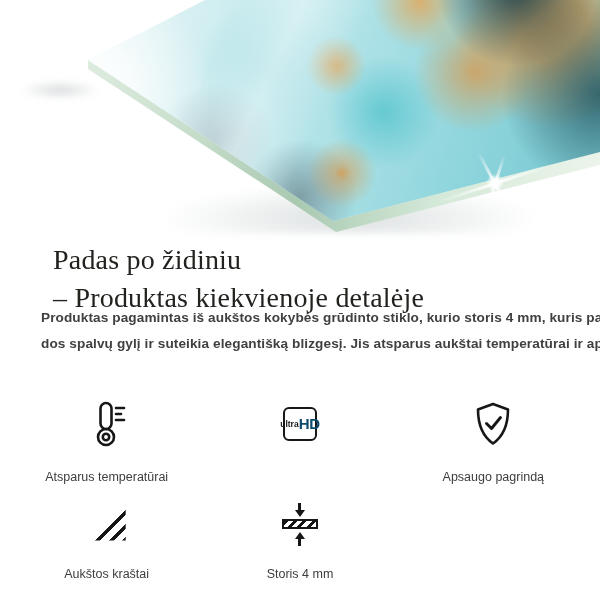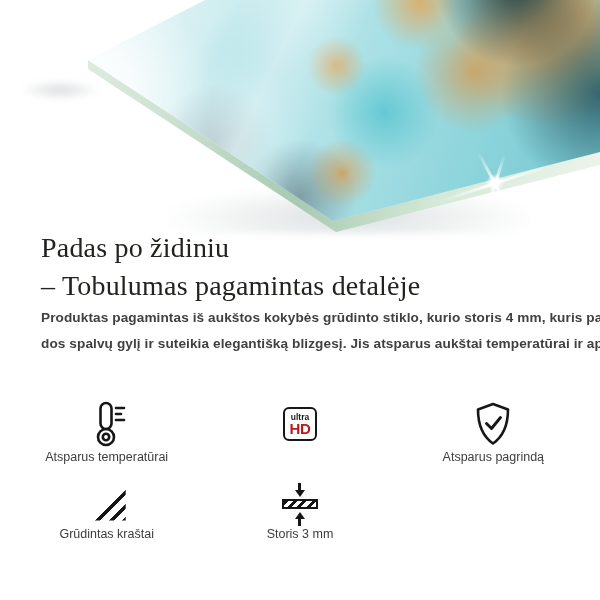--- a/index.html
+++ b/index.html
@@ -50,50 +50,50 @@
   .sparkle .r1{left:-60px;top:-1.5px;width:120px;height:3px;transform:rotate(-18deg);}
   .sparkle .r2{left:-35px;top:-1.2px;width:70px;height:2.5px;transform:rotate(62deg);}
   .sparkle .r3{left:-30px;top:-1.2px;width:60px;height:2.5px;transform:rotate(-72deg);}
   .sparkle .core{
     position:absolute;left:-9px;top:-9px;width:18px;height:18px;border-radius:50%;
     background:radial-gradient(circle, #ffffff 0 25%, rgba(255,255,255,0.55) 45%, rgba(255,255,255,0) 72%);
   }
 
   
   .title{
-    position:absolute;left:41px;top:229px;margin:0;
+    position:absolute;left:41px;top:229px;margin:12px;
     font-family:"Liberation Serif","DejaVu Serif",serif;
     font-weight:400;font-size:28px;line-height:38px;color:#23221f;letter-spacing:0.2px;
   }
   .title span{display:block;}
   .desc{
     position:absolute;left:41px;top:305px;width:530px;margin:0;
     font-size:13.6px;line-height:26px;font-weight:600;color:#404040;letter-spacing:0.1px;
   }
   .desc span{display:block;white-space:nowrap;}
 
   
   .features{
     position:absolute;left:10px;top:398px;width:580px;
     display:grid;grid-template-columns:repeat(3,1fr);row-gap:16px;
   }
   .feature{display:flex;flex-direction:column;align-items:center;}
   .icon-box{height:52px;display:flex;align-items:center;justify-content:center;}
   .features .feature:nth-child(n+4) .icon-box{height:46px;}
-  .flabel{margin-top:0;font-size:12.5px;color:#3d3d3d;line-height:15px;}
+  .flabel{margin-top:20px;font-size:12.5px;color:#3d3d3d;line-height:15px;}
 
   svg.ficon{stroke:#171717;fill:none;stroke-width:2.6;stroke-linecap:round;stroke-linejoin:round;}
 
   
   .hd-box{
     width:34px;height:34px;border:2.6px solid #171717;border-radius:6px;box-sizing:border-box;
-    display:flex;flex-direction:column;align-items:center;justify-content:center;
+    display:flex;align-items:center;justify-content:center;
   }
   .hd-top{font-size:8.5px;font-weight:700;line-height:9px;color:#171717;}
-  .hd-bottom{font-size:15px;font-weight:800;line-height:14px;color:#b91c1c;letter-spacing:-0.3px;}
+  .hd-bottom{font-size:15px;font-weight:800;line-height:14px;color:#0c4a6e;letter-spacing:-0.3px;}
 
   
   .stripes{
     width:38px;height:33px;
     clip-path:polygon(0 100%, 100% 0, 100% 100%);
     background:repeating-linear-gradient(135deg,#161616 0 3.6px, rgba(0,0,0,0) 3.6px 9.4px);
   }
 
   
   .thick{display:flex;flex-direction:column;align-items:center;}
@@ -115,21 +115,21 @@
   <div class="sparkle">
     <i class="ray r1"></i>
     <i class="ray r2"></i>
     <i class="ray r3"></i>
     <b class="core"></b>
   </div>
 </section>
 
 <h1 class="title">
   <span>Padas po židiniu</span>
-  <span>– Tobulumas pagamintas detalėje</span>
+  <span>– Produktas kiekvienoje detalėje</span>
 </h1>
 
 <p class="desc">
   <span>Produktas pagamintas iš aukštos kokybės grūdinto stiklo, kurio storis 4 mm, kuris pabrėžia spau-</span>
   <span>dos spalvų gylį ir suteikia elegantišką blizgesį. Jis atsparus aukštai temperatūrai ir apsaugo nuo</span>
 </p>
 
 <div class="features">
 
   <div class="feature">
@@ -155,37 +155,37 @@
     </div>
   </div>
 
   <div class="feature">
     <div class="icon-box">
       <svg class="ficon" width="40" height="46" viewBox="0 0 40 46">
         <path d="M20 3 L35 8.5 C35 24 30 35.5 20 42.5 C10 35.5 5 24 5 8.5 Z"></path>
         <path d="M13.5 22.5 L18.5 27.5 L27.5 16.5" stroke-width="2.9"></path>
       </svg>
     </div>
-    <span class="flabel">Atsparus pagrindą</span>
+    <span class="flabel">Apsaugo pagrindą</span>
   </div>
 
 
   <div class="feature">
     <div class="icon-box">
       <div class="stripes"></div>
     </div>
-    <span class="flabel">Grūdintas kraštai</span>
+    <span class="flabel">Aukštos kraštai</span>
   </div>
 
   <div class="feature">
     <div class="icon-box">
       <div class="thick">
         <i class="stem"></i>
         <i class="head-down"></i>
         <i class="bar"></i>
         <i class="head-up"></i>
         <i class="stem"></i>
       </div>
     </div>
-    <span class="flabel">Storis 3 mm</span>
+    <span class="flabel">Storis 4 mm</span>
   </div>
 
 </div>
 
 </body></html>

